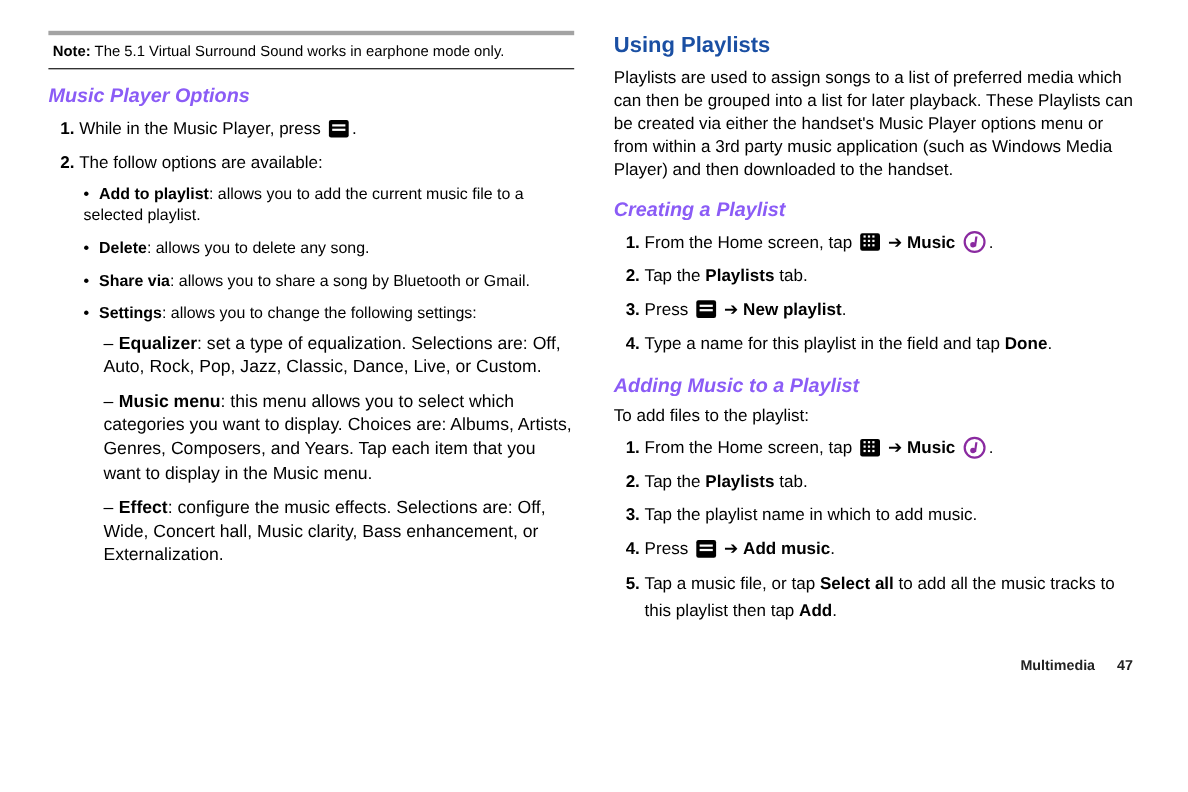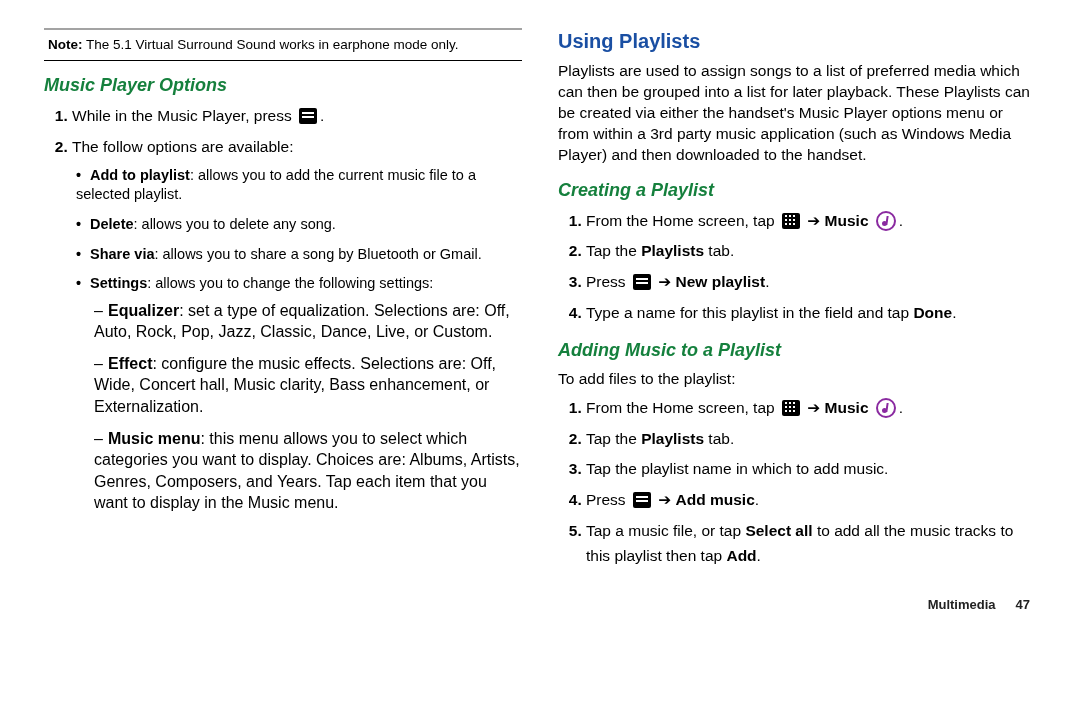--- a/index.html
+++ b/index.html
@@ -20,21 +20,21 @@
   }
   .col {
     flex: 1;
     padding: 0 14px;
     box-sizing: border-box;
   }
   .col-left { padding-right: 26px; }
   .col-right { padding-left: 10px; }
 
   .note-box {
-    border-top: 2px solid #a3a3a3;
+    border-top: 4px solid #a3a3a3;
     border-bottom: 1px solid #000;
     padding: 6px 4px;
     margin: 8px 0 12px 0;
     font-size: 13.5px;
     line-height: 1.35;
   }
   .note-box2 {
     border-bottom: 1px solid #000;
     padding: 6px 4px 10px 4px;
     margin: 6px 0 18px 0;
@@ -46,21 +46,21 @@
     padding-left: 34px;
   }
 
   h2.blue {
     color: #1a4fa3;
     font-size: 20px;
     font-weight: bold;
     margin: 10px 0 8px 0;
   }
   h3.blue-italic {
-    color: #15803d;
+    color: #8b5cf6;
     font-size: 18px;
     font-weight: bold;
     font-style: italic;
     margin: 14px 0 8px 0;
   }
   p.body {
     font-size: 15.5px;
     line-height: 1.35;
     margin: 6px 0;
   }
@@ -210,22 +210,22 @@
       </li>
       <li>
         <span>The follow options are available:</span>
         <ul class="bullets">
           <li><span class="b">Add to playlist</span><span>: allows you to add the current music file to a selected playlist.</span></li>
           <li><span class="b">Delete</span><span>: allows you to delete any song.</span></li>
           <li><span class="b">Share via</span><span>: allows you to share a song by Bluetooth or Gmail.</span></li>
           <li><span class="b">Settings</span><span>: allows you to change the following settings:</span>
             <ul class="dashes">
               <li><span class="b">Equalizer</span><span>: set a type of equalization. Selections are: Off, Auto, Rock, Pop, Jazz, Classic, Dance, Live, or Custom.</span></li>
+              <li><span class="b">Music menu</span><span>: this menu allows you to select which categories you want to display. Choices are: Albums, Artists, Genres, Composers, and Years. Tap each item that you want to display in the Music menu.</span></li>
               <li><span class="b">Effect</span><span>: configure the music effects. Selections are: Off, Wide, Concert hall, Music clarity, Bass enhancement, or Externalization.</span></li>
-              <li><span class="b">Music menu</span><span>: this menu allows you to select which categories you want to display. Choices are: Albums, Artists, Genres, Composers, and Years. Tap each item that you want to display in the Music menu.</span></li>
             </ul>
           </li>
         </ul>
       </li>
     </ol>
   </div>
 
   <div class="col col-right">
 
     <h2 class="blue">Using Playlists</h2>

